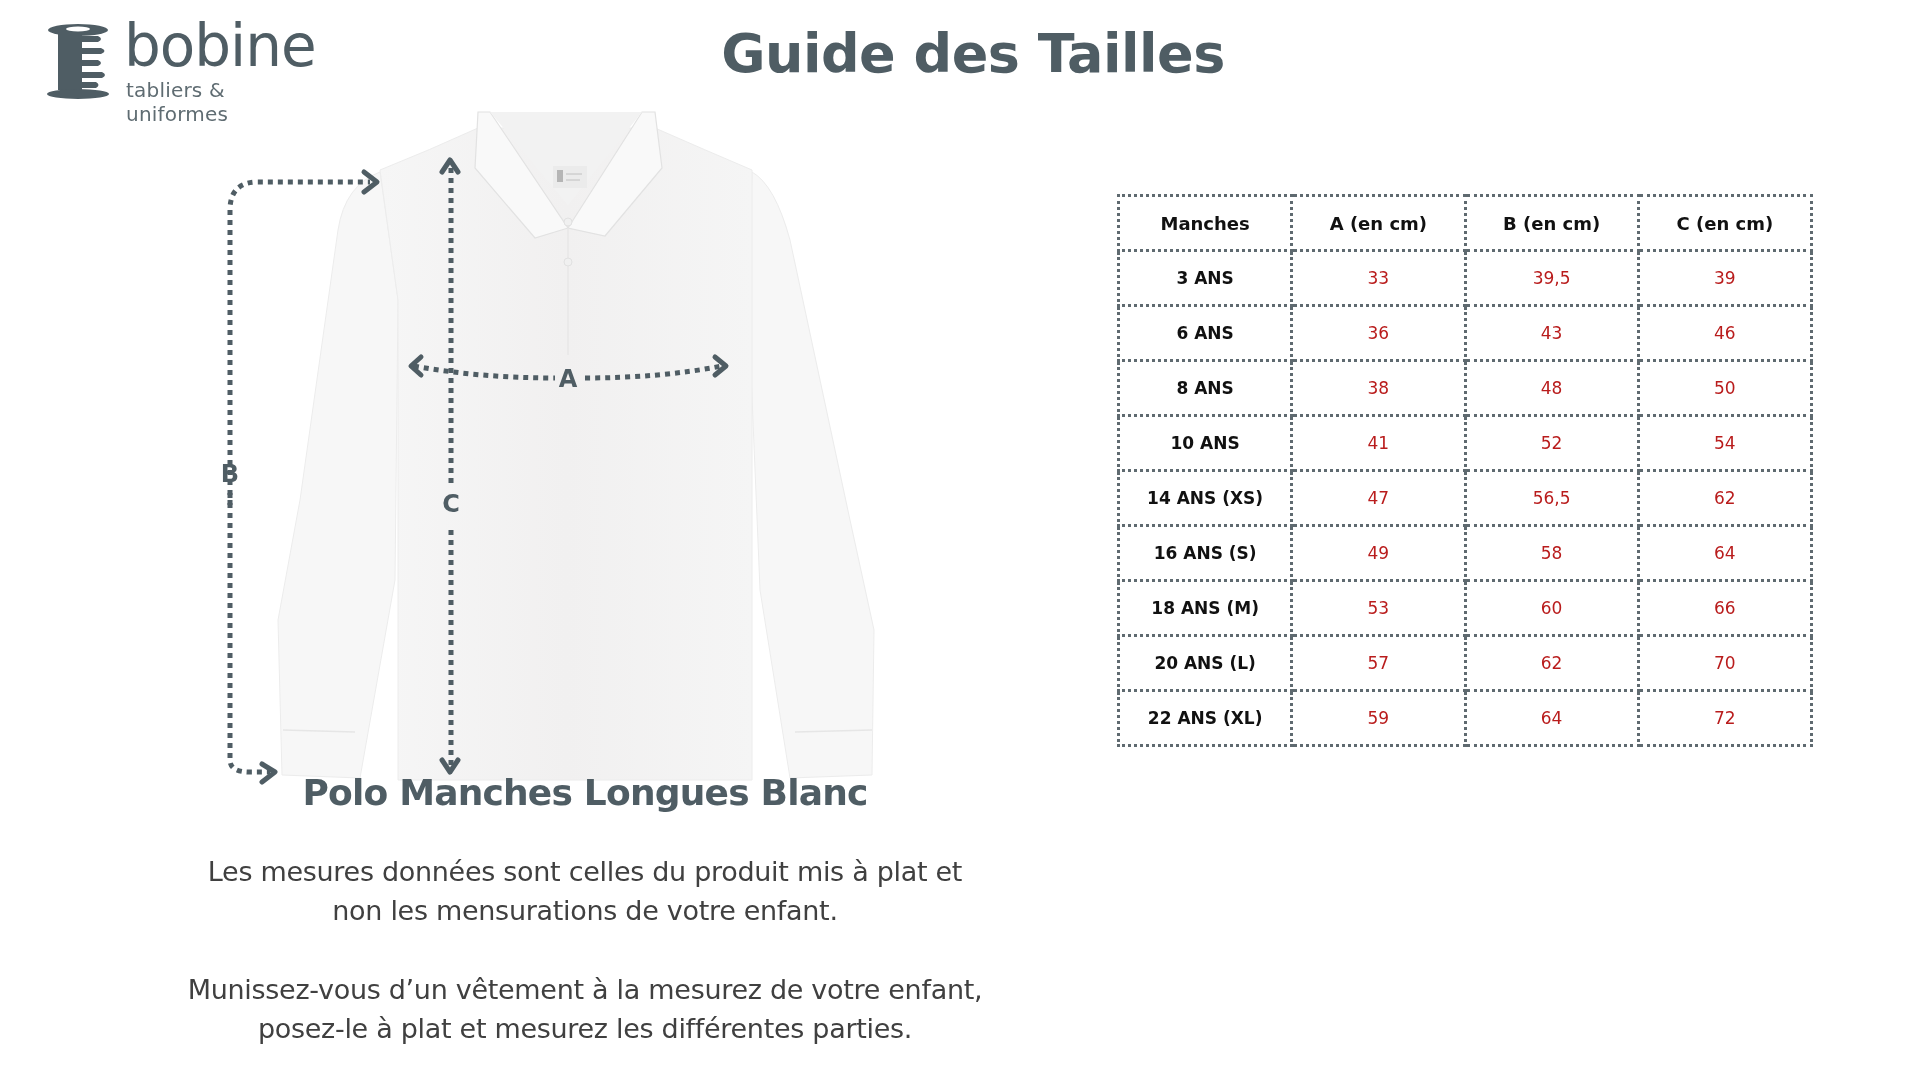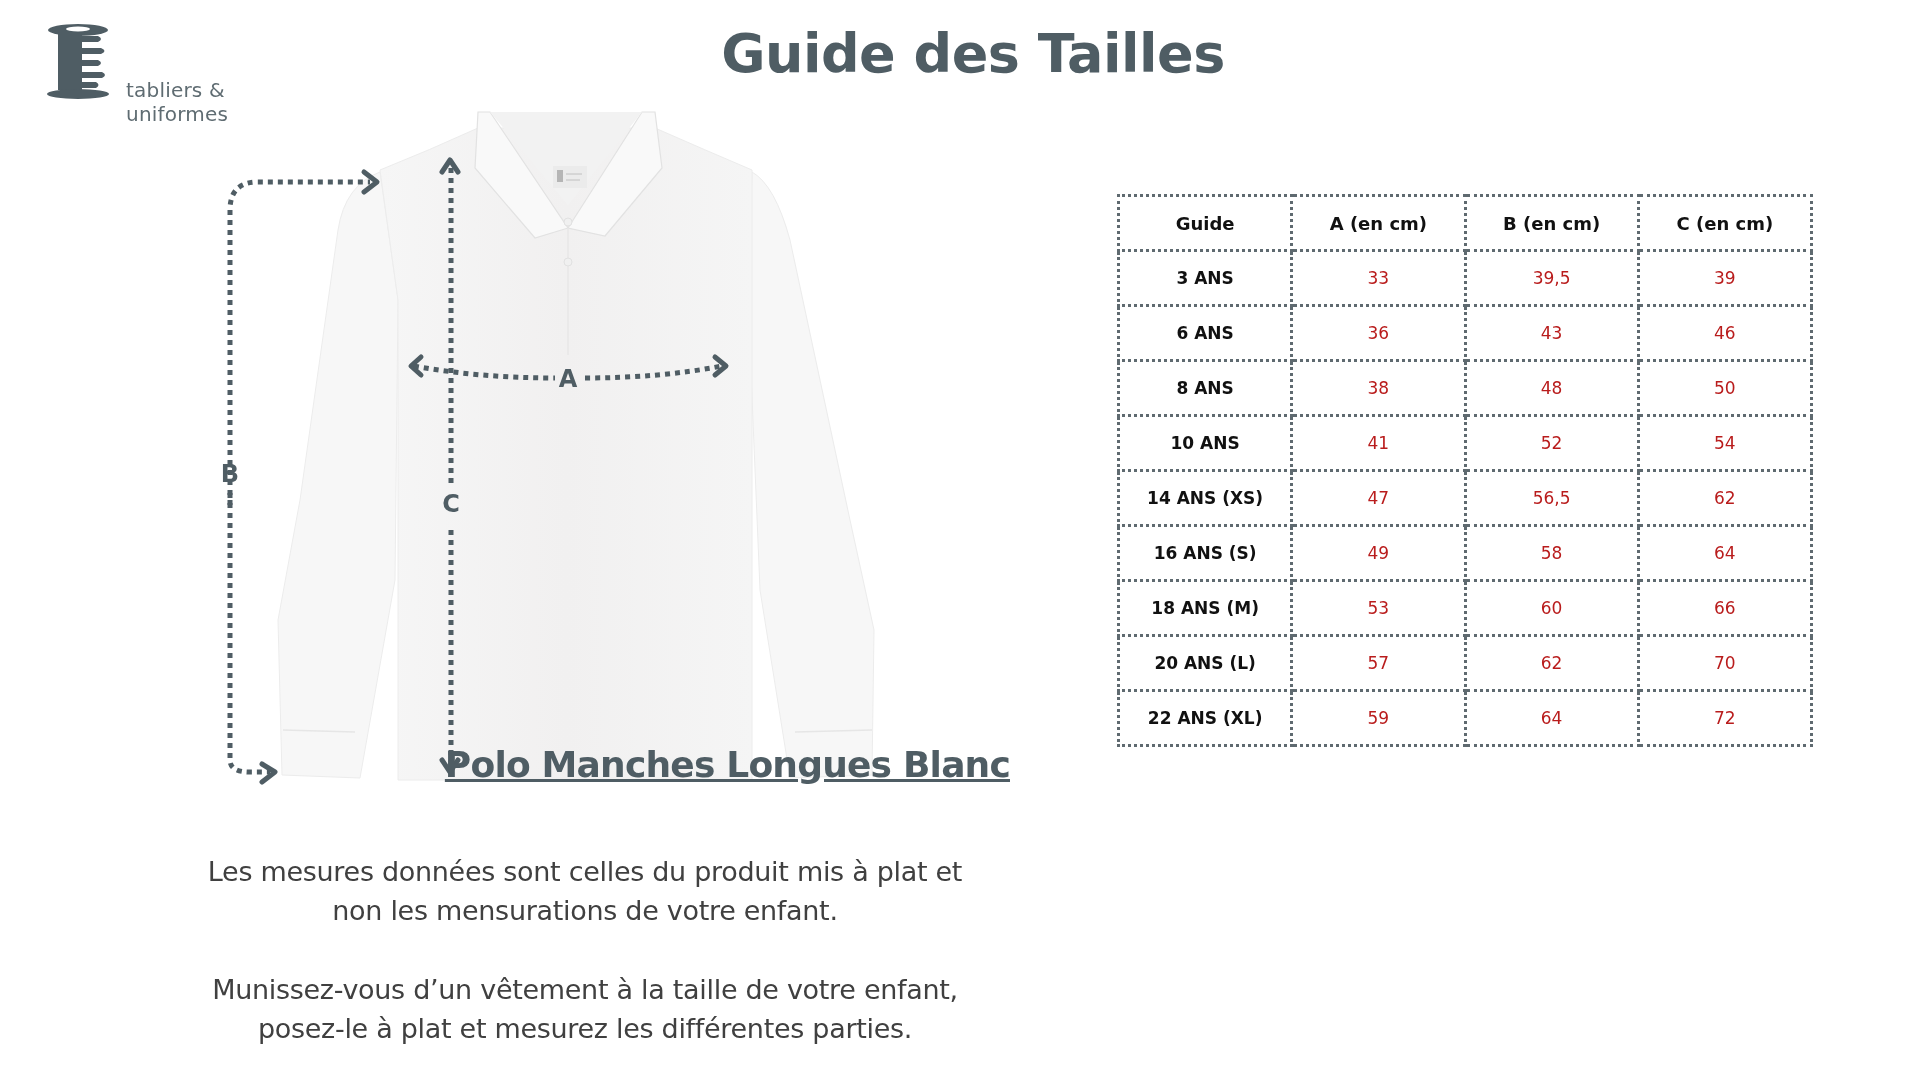--- a/index.html
+++ b/index.html
@@ -15,22 +15,22 @@
   .page-title {
     position:absolute; left:0; right:0; top:22px; margin-left:0; text-align:center;
     width:1920px; font-family:"DejaVu Sans", sans-serif; font-weight:bold; font-size:54px;
     color:#4f5d64; letter-spacing:-0.5px;
   }
   .page-title span { position:relative; left:3px;margin-left:20px; }
 
   .illustration { position:absolute; left:200px; top:100px; width:720px; height:690px; }
 
   .product-title {
-    position:absolute; left:160px; width:850px; top:744px; text-align:right;
-    font-family:"DejaVu Sans", sans-serif; font-weight:bold; font-size:36px; color:#4f5d64; letter-spacing:-0.8px;text-decoration:underline;
+    position:absolute; left:160px; width:850px; top:772px; text-align:center;
+    font-family:"DejaVu Sans", sans-serif; font-weight:bold; font-size:36px; color:#4f5d64; letter-spacing:-0.8px;
   }
   .note {
     position:absolute; left:150px; width:870px; text-align:center;
     font-family:"DejaVu Sans", sans-serif; font-size:27px; line-height:39px; color:#404040; letter-spacing:-0.3px;
   }
   .note1 { top:852px; }
   .note2 { top:970px; }
 
   .size-table {
     position:absolute; left:1117px; top:194px; width:696px;
@@ -53,20 +53,21 @@
     <ellipse cx="32" cy="8" rx="30" ry="6" fill="#4f5d64"></ellipse>
     <ellipse cx="32" cy="7" rx="12" ry="2.5" fill="#ffffff"></ellipse>
     <rect x="12" y="10" width="24" height="58" fill="#4f5d64"></rect>
     <path d="M36 14 L52 14 Q58 17 52 20 L36 20 Z" fill="#4f5d64"></path>
     <path d="M36 26 L55 26 Q62 29 55 32 L36 32 Z" fill="#4f5d64"></path>
     <path d="M36 38 L52 38 Q58 41 52 44 L36 44 Z" fill="#4f5d64"></path>
     <path d="M36 50 L56 50 Q62 53 56 56 L36 56 Z" fill="#4f5d64"></path>
     <path d="M36 60 L50 60 Q55 63 50 66 L36 66 Z" fill="#4f5d64"></path>
     <ellipse cx="32" cy="72" rx="31" ry="5" fill="#4f5d64"></ellipse>
   </svg>
+  <div class="logo-word">bobine</div>
   <div class="logo-tag">tabliers &amp; uniformes</div>
 </div>
 
 <div class="page-title"><span>Guide des Tailles</span></div>
 
 <svg class="illustration" width="720" height="690" viewBox="200 100 720 690">
   <defs>
     <linearGradient id="shade" x1="0" x2="1">
       <stop offset="0" stop-color="#f6f6f6"></stop>
       <stop offset="0.5" stop-color="#f1f0f0"></stop>
@@ -122,28 +123,28 @@
   <text x="230" y="482" text-anchor="middle" font-family="DejaVu Sans, sans-serif" font-weight="bold" font-size="24" fill="#4f5d64">B</text>
   <text x="451" y="512" text-anchor="middle" font-family="DejaVu Sans, sans-serif" font-weight="bold" font-size="24" fill="#4f5d64">C</text>
 </svg>
 
 <div class="product-title">Polo Manches Longues Blanc</div>
 <div class="note note1">
   <div>Les mesures données sont celles du produit mis à plat et</div>
   <div>non les mensurations de votre enfant.</div>
 </div>
 <div class="note note2">
-  <div>Munissez-vous d’un vêtement à la taille de votre enfant,</div>
+  <div>Munissez-vous d’un vêtement à la mesurez de votre enfant,</div>
   <div>posez-le à plat et mesurez les différentes parties.</div>
 </div>
 
 <table class="size-table">
   <thead>
     <tr>
-      <th>Guide</th>
+      <th>Manches</th>
       <th>A (en cm)</th>
       <th>B (en cm)</th>
       <th>C (en cm)</th>
     </tr>
   </thead>
   <tbody>
     <tr>
         <td class="size">3 ANS</td>
         <td class="val">33</td>
         <td class="val">39,5</td>

